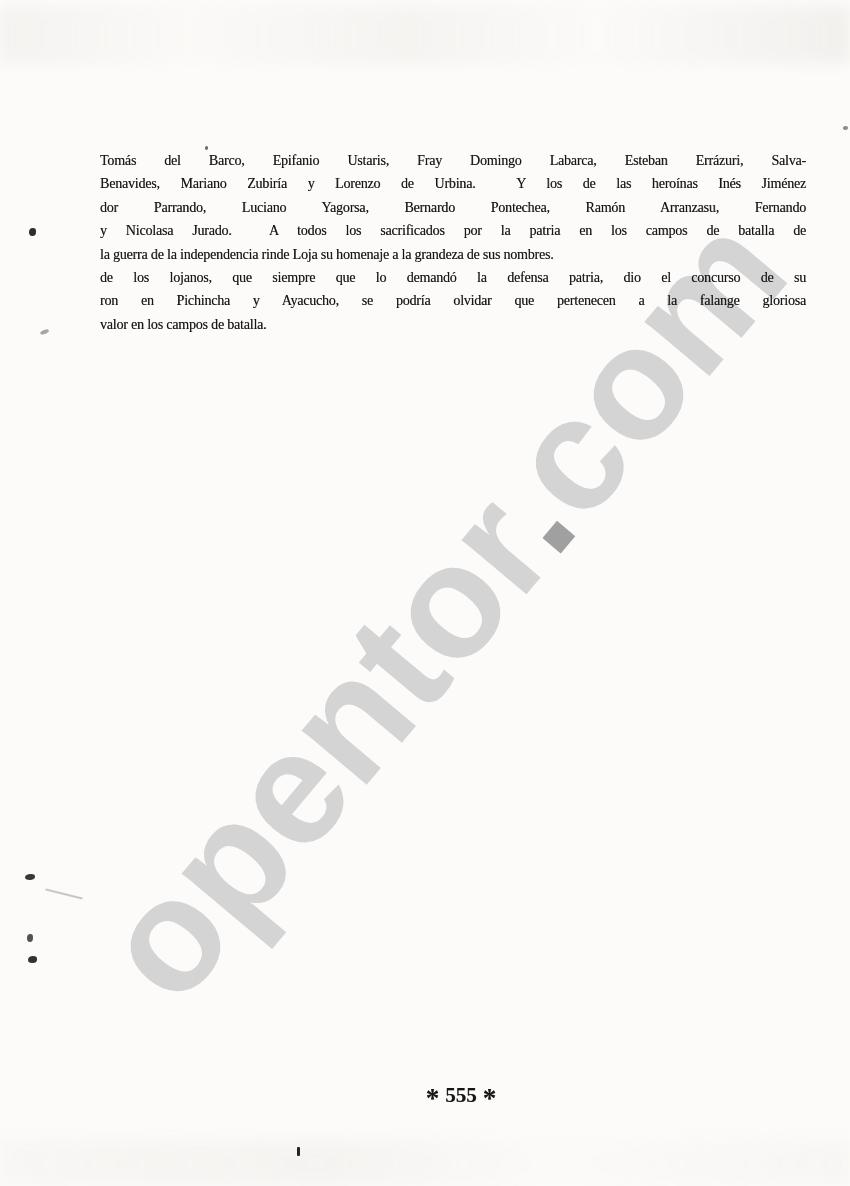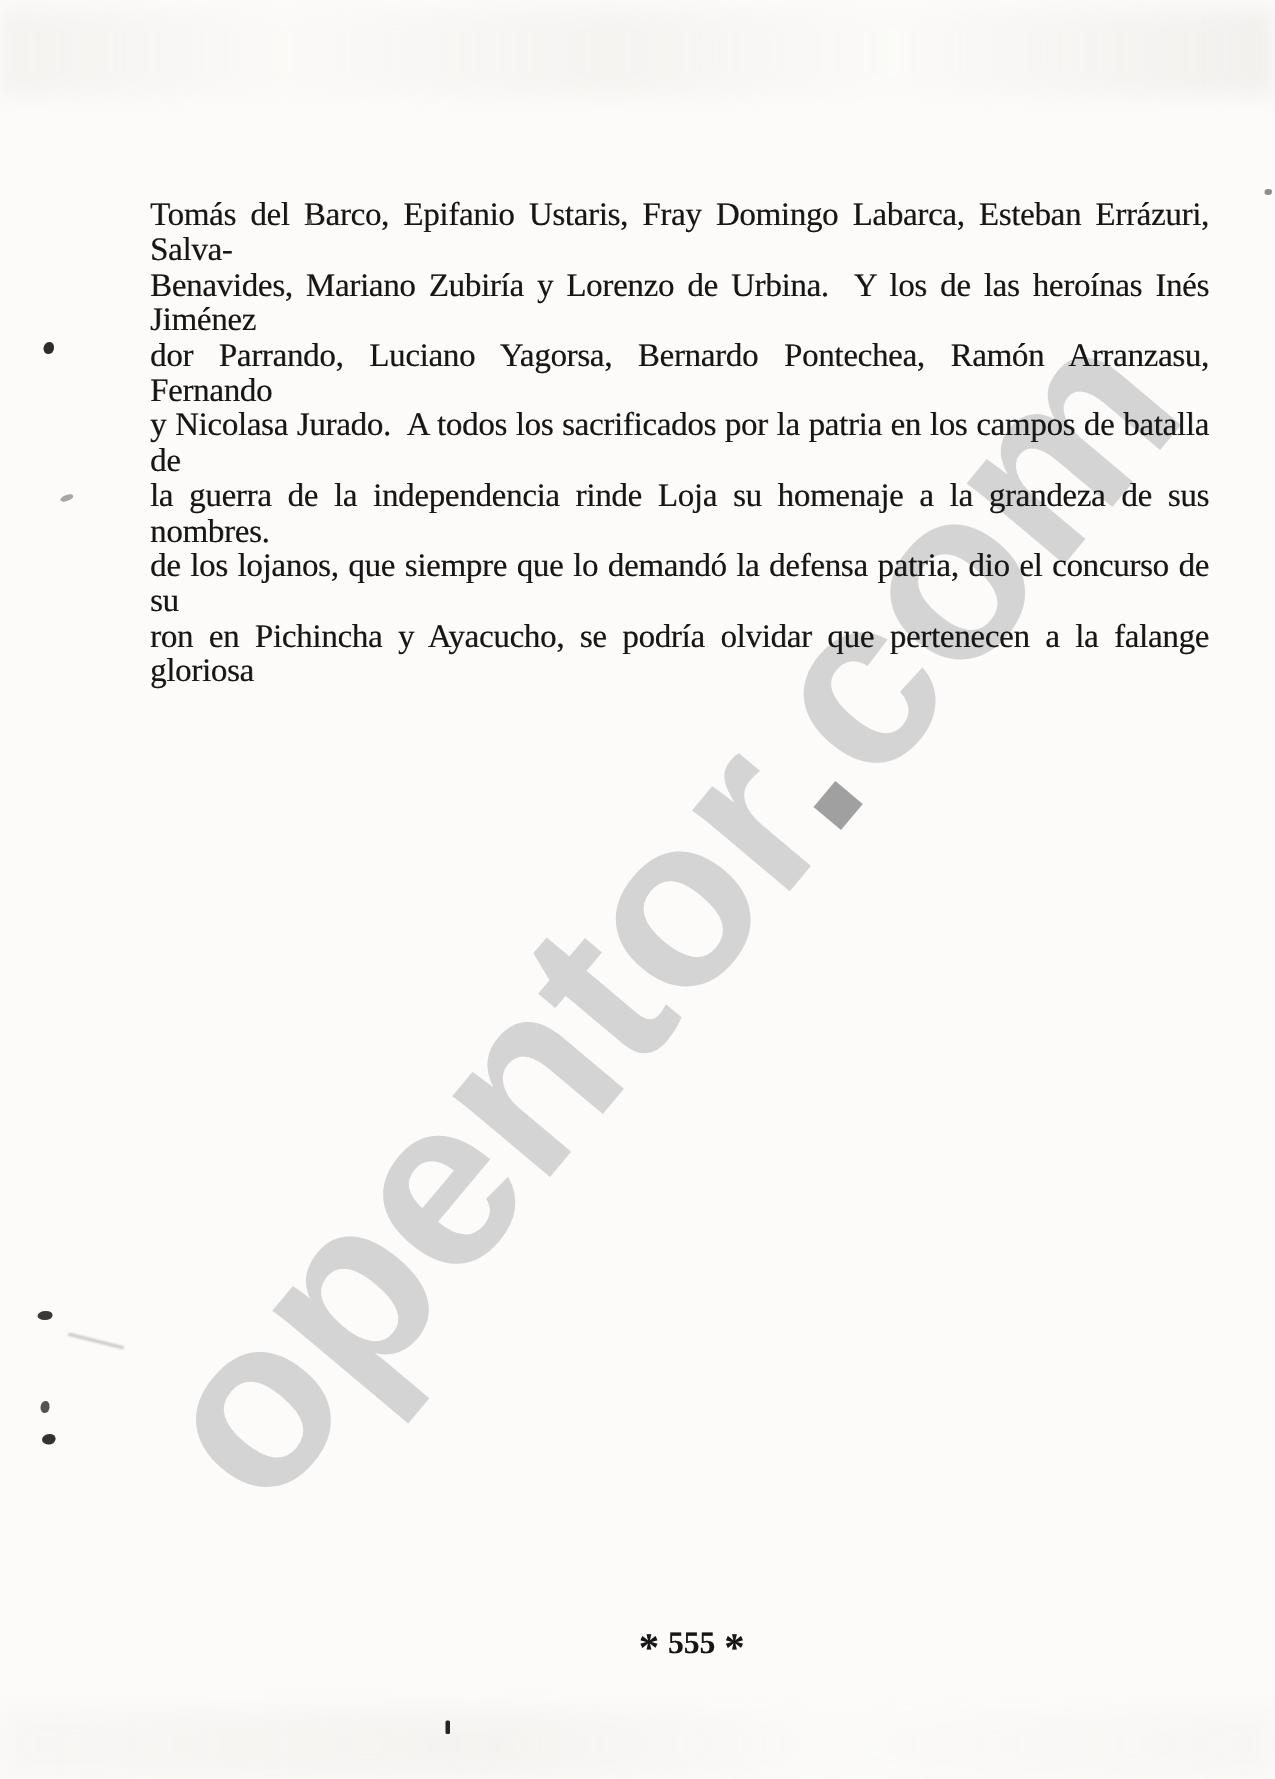--- a/index.html
+++ b/index.html
@@ -64,24 +64,24 @@
     line-height: 1;
     color: var(--watermark, #d4d4d4);
     white-space: nowrap;
     user-select: none;
   }
   .wm-dot { color: var(--watermark_dot, #a0a0a0); }
 
   
   .textblock {
     position: absolute;
-    left: 100px; top: 131px;
+    left: 100px; top: 149px;
     width: 706px;
     z-index: 2;
-    font-size: 22px;
+    font-size: 14px;
     line-height: 23.4px;
     letter-spacing: -0.2px;
     color: var(--ink, #161616);
     text-shadow: 0.3px 0.2px 0 rgba(22,22,22,0.55);
   }
   .line {
     text-align: justify;
     text-align-last: justify;
     white-space: pre-wrap;
   }
@@ -148,20 +148,21 @@
   </div>
 
   <main class="textblock">
     <div class="line">Tomás del Barco, Epifanio Ustaris, Fray Domingo Labarca, Esteban Errázuri, Salva-</div>
     <div class="line">Benavides, Mariano Zubiría y Lorenzo de Urbina.  Y los de las heroínas Inés Jiménez</div>
     <div class="line">dor Parrando, Luciano Yagorsa, Bernardo Pontechea, Ramón Arranzasu, Fernando</div>
     <div class="line">y Nicolasa Jurado.  A todos los sacrificados por la patria en los campos de batalla de</div>
     <div class="line para-last">la guerra de la independencia rinde Loja su homenaje a la grandeza de sus nombres.</div>
     <div class="line">de los lojanos, que siempre que lo demandó la defensa patria, dio el concurso de su</div>
     <div class="line">ron en Pichincha y Ayacucho, se podría olvidar que pertenecen a la falange gloriosa</div>
+    <div class="line para-last">valor en los campos de batalla.</div>
   </main>
 
   <footer class="pagenum"><span class="star">*</span><span class="num">555</span><span class="star">*</span></footer>
 
   <i class="speck s1"></i>
   <i class="speck s2"></i>
   <i class="speck s3"></i>
   <i class="speck s4"></i>
   <i class="speck s5"></i>
   <i class="speck s6"></i>

